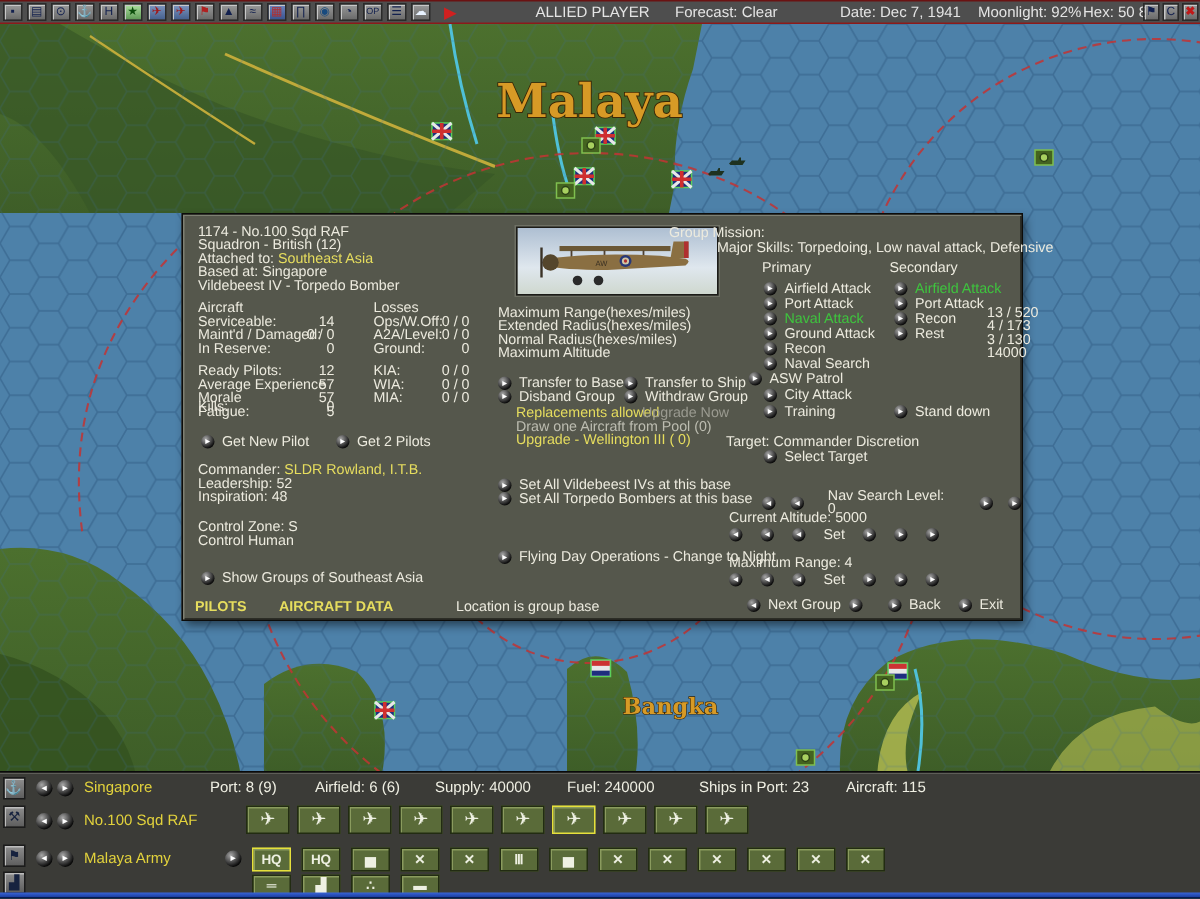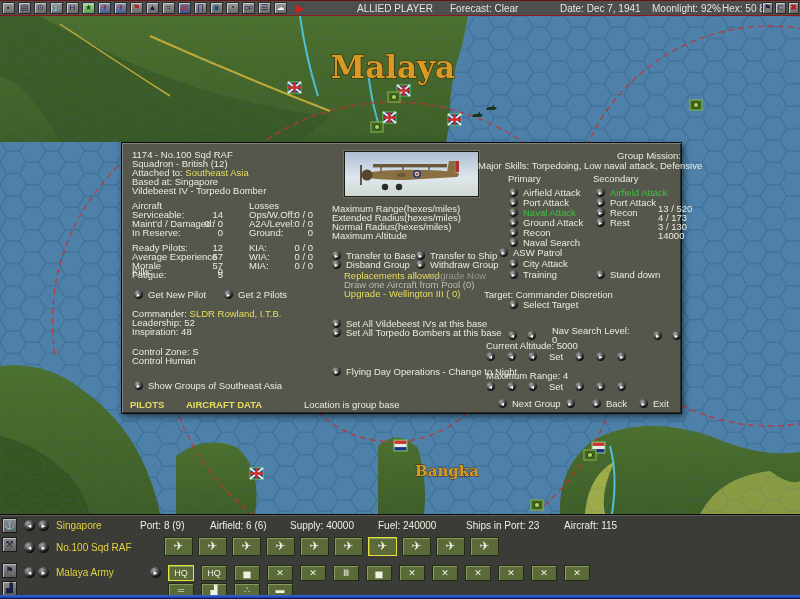--- a/index.html
+++ b/index.html
@@ -44,21 +44,21 @@
     background:radial-gradient(circle at 35% 30%,#a8a8a8,#0a0a0a 72%);
     color:#fff;font-size:7px;line-height:11px;text-align:center;}
   .byel{position:absolute;color:#e2d23c;font-size:10px;white-space:nowrap;}
   .bwht{position:absolute;color:#efefe3;font-size:10px;white-space:nowrap;}
   .gbtn{position:absolute;width:29px;height:19px;background:#5a6b39;border:1px solid #222c12;
     box-shadow:inset 1px 1px 0 #8a9b5e;box-sizing:border-box;color:#eef0e2;
     font-size:12px;line-height:17px;text-align:center;overflow:hidden;}
   .gbtn.hl{border:1px solid #e6e03c;}
   .ubtn{position:absolute;width:26px;height:16px;background:#5a6b39;border:1px solid #222c12;
     box-shadow:inset 1px 1px 0 #8a9b5e;box-sizing:border-box;color:#eef0e2;
-    font-size:9px;line-height:14px;text-align:center;font-weight:normal;overflow:hidden;}
+    font-size:9px;line-height:14px;text-align:center;font-weight:bold;overflow:hidden;}
   .ubtn.hl{border:1px solid #e6e03c;}
   #bluestrip{position:absolute;left:0;top:595px;width:800px;height:4px;
     background:linear-gradient(#3a64d8,#1b3fa0);border-bottom:1px solid #081a55;box-sizing:border-box;z-index:31;}
   #logo{position:absolute;left:652px;top:514px;width:148px;height:81px;overflow:hidden;z-index:32;}
 </style>
 </head>
 <body>
 
 <div id="screen">
 
@@ -306,21 +306,21 @@
     <div class="fx" style="left:210px;top:185px">
       <span class="ball">▸</span>
         <span>Set All Torpedo Bombers at this base</span>
       </div>
 
     <div class="fx" style="left:210px;top:224px">
       <span class="ball">▸</span>
         <span>Flying Day Operations - Change to Night</span>
       </div>
 
-    <div class="dl" style="left:344px;top:8px;width:215px;text-align:right">Group Mission:</div>
+    <div class="dl" style="left:324px;top:8px;width:215px;text-align:left">Group Mission:</div>
     <div class="dl" style="left:356px;top:18px">Major Skills: Torpedoing, Low naval attack, Defensive</div>
     <div class="dl" style="left:386px;top:31px">Primary</div>
     <div class="dl" style="left:471px;top:31px">Secondary</div>
 
     <div class="fx" style="left:387px;top:45px">
         <span class="ball">▸</span>
         <span>Airfield Attack</span>
       </div>
     <div class="fx" style="left:387px;top:55px">
         <span class="ball">▸</span>

